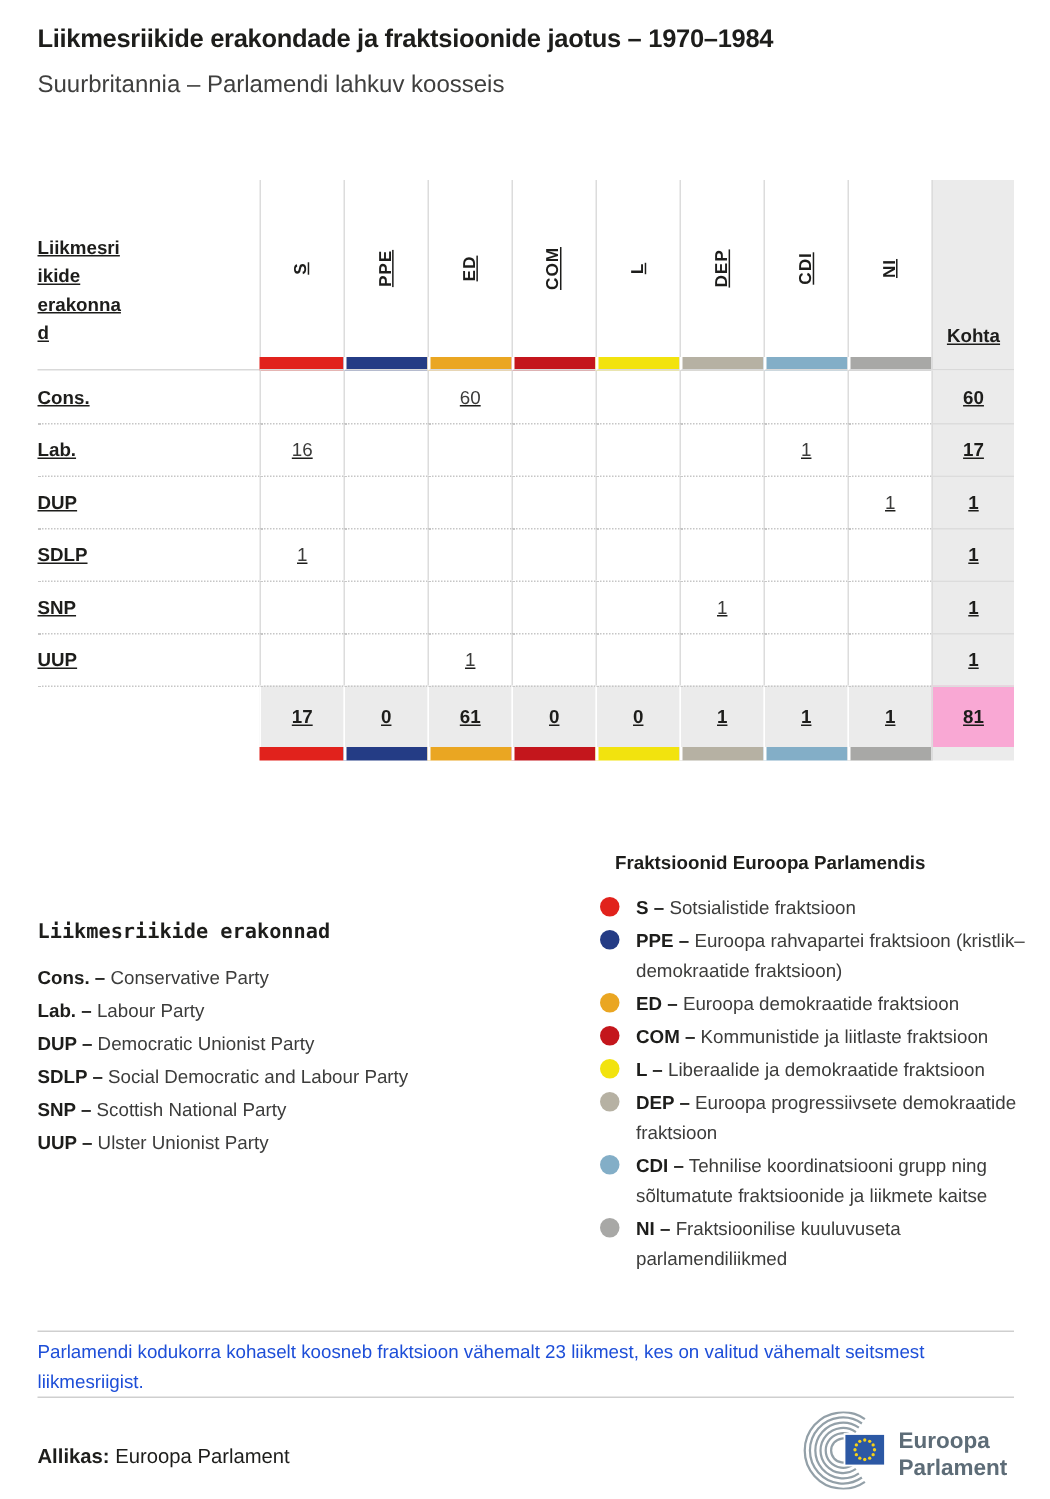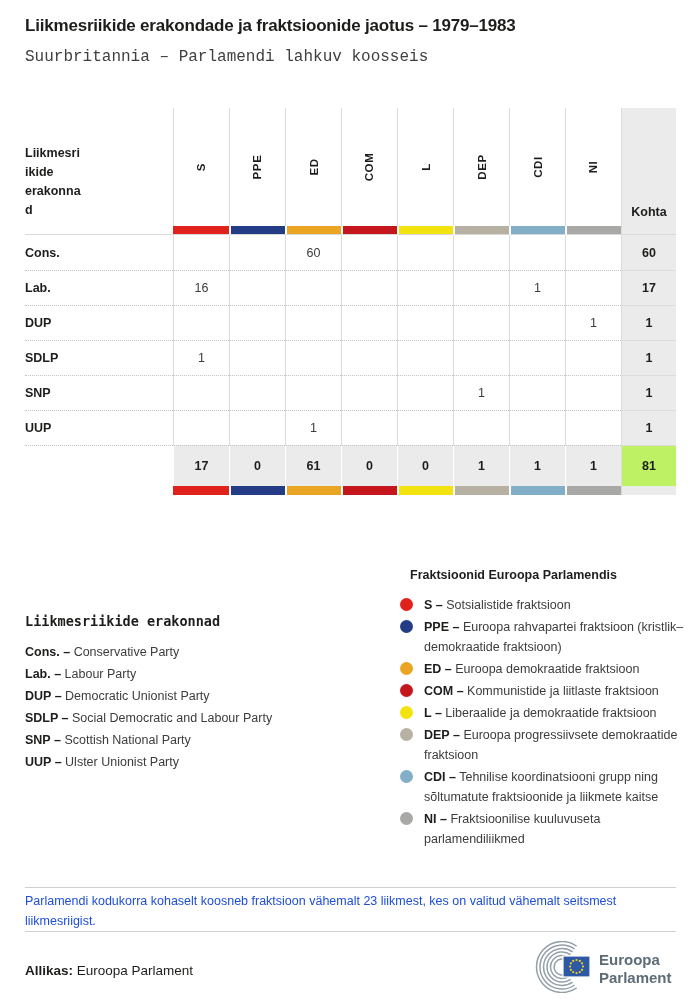--- a/index.html
+++ b/index.html
@@ -1,45 +1,45 @@
 <!DOCTYPE html>
 <html><head>
 <meta charset="utf-8">
 <style>
   html,body{margin:0;padding:0;background:#fff;}
   #page{position:relative;width:700px;height:999px;background:#fff;overflow:hidden;
         font-family:"Liberation Sans", sans-serif;color:#1d1d1b;}
   #title{position:absolute;left:25px;top:16px;font-size:17px;font-weight:700;letter-spacing:-0.2px;color:#1d1d1b;}
-  #subtitle{position:absolute;left:25px;top:48px;font-size:16px;font-weight:400;color:#3f3f3e;font-family:Liberation Mono, monospace;}
+  #subtitle{position:absolute;left:25px;top:48px;font-size:16px;font-weight:400;color:#3f3f3e;}
 
   
-  #tbl{position:absolute;left:25px;top:108px;display:grid;
+  #tbl{position:absolute;left:25px;top:120px;display:grid;
        grid-template-columns:148px repeat(8,56px) 55px;
-       grid-template-rows:118px 9px repeat(6,35px) 41px 9px;width:651px;}
+       grid-template-rows:118px 9px repeat(6,35px) 41px 9px;width:651px;text-decoration:underline;}
   .contents{display:contents;}
   .trow,.trowT{display:contents;}
   .cell{display:flex;align-items:center;justify-content:center;font-size:12.5px;color:#3c3c3b;min-width:0;}
   .dcol{border-left:1px solid #dcdcdc;}
   .corner{justify-content:flex-start;align-items:flex-end;padding-bottom:6px;font-weight:700;color:#1d1d1b;
           white-space:pre-line;line-height:19px;}
   .colhead span{transform:rotate(-90deg);font-weight:700;font-size:11.5px;letter-spacing:.6px;color:#1d1d1b;white-space:nowrap;}
   .khead{background:#ebebeb;border-left:1px solid #dcdcdc;align-items:flex-end;padding-bottom:7px;
          font-weight:700;color:#1d1d1b;}
   .bar{border-left:2px solid #fff;border-bottom:1px solid #d9d9d9;}
   [data-repeat] > .bar:first-of-type{border-left:none;}
   .bandlab{border-bottom:1px solid #d9d9d9;}
   .kband{background:#ebebeb;border-left:1px solid #dcdcdc;border-bottom:1px solid #d9d9d9;}
   .rowlab{justify-content:flex-start;font-weight:700;color:#1d1d1b;}
   .kcell{background:#ebebeb;border-left:1px solid #dcdcdc;font-weight:700;color:#1d1d1b;}
   .trow .cell{border-top:1px dotted #c6c6c6;text-align:right;}
   .trow .kcell{border-top:1px solid #dcdcdc;}
   [data-repeat="table.rows"] > .trow:first-of-type .cell{border-top:none;}
   .totlab{border-top:1px dotted #c6c6c6;}
   .tot{background:#ebebeb;border-top:1px dotted #c6c6c6;border-left:1px solid #fff;font-weight:700;color:#1d1d1b;}
-  .ktot{background:#bef264;border-left:1px solid #dcdcdc;border-top:1px solid #dcdcdc;font-weight:700;color:#1d1d1b;}
+  .ktot{background:#f9a8d4;border-left:1px solid #dcdcdc;border-top:1px solid #dcdcdc;font-weight:700;color:#1d1d1b;}
   .bar2{border-left:2px solid #fff;}
   [data-repeat] > .bar2:first-of-type{border-left:none;}
   .kband2{background:#ebebeb;border-left:1px solid #dcdcdc;}
 
   
   #legends{position:absolute;left:25px;top:568px;display:flex;}
   #party-legend{width:375px;margin-top:45px;}
   .pl-title{font-family:"DejaVu Sans Mono", monospace;font-weight:700;font-size:13.5px;color:#1d1d1b;margin-bottom:12px;}
   .pl-item{font-size:12.5px;line-height:22px;color:#3c3c3b;}
   .abbr{font-weight:700;color:#1d1d1b;}
@@ -55,21 +55,21 @@
   #footnote{position:absolute;left:25px;top:891px;width:600px;font-size:12.5px;line-height:20px;color:#1d4ed8;}
   #source{position:absolute;left:25px;top:963px;font-size:13.5px;color:#1d1d1b;}
   #source .abbr{font-size:13.5px;}
   #logo{position:absolute;left:529px;top:941px;}
 </style>
 </head>
 <body>
 
 <div id="page">
 
-  <div id="title">Liikmesriikide erakondade ja fraktsioonide jaotus – 1979–1983</div>
+  <div id="title">Liikmesriikide erakondade ja fraktsioonide jaotus – 1970–1984</div>
   <div id="subtitle">Suurbritannia – Parlamendi lahkuv koosseis</div>
 
   <div id="tbl">
 
     <div class="cell corner">Liikmesri
 ikide
 erakonna
 d</div>
     <div class="contents" data-repeat="table.columns">
       

